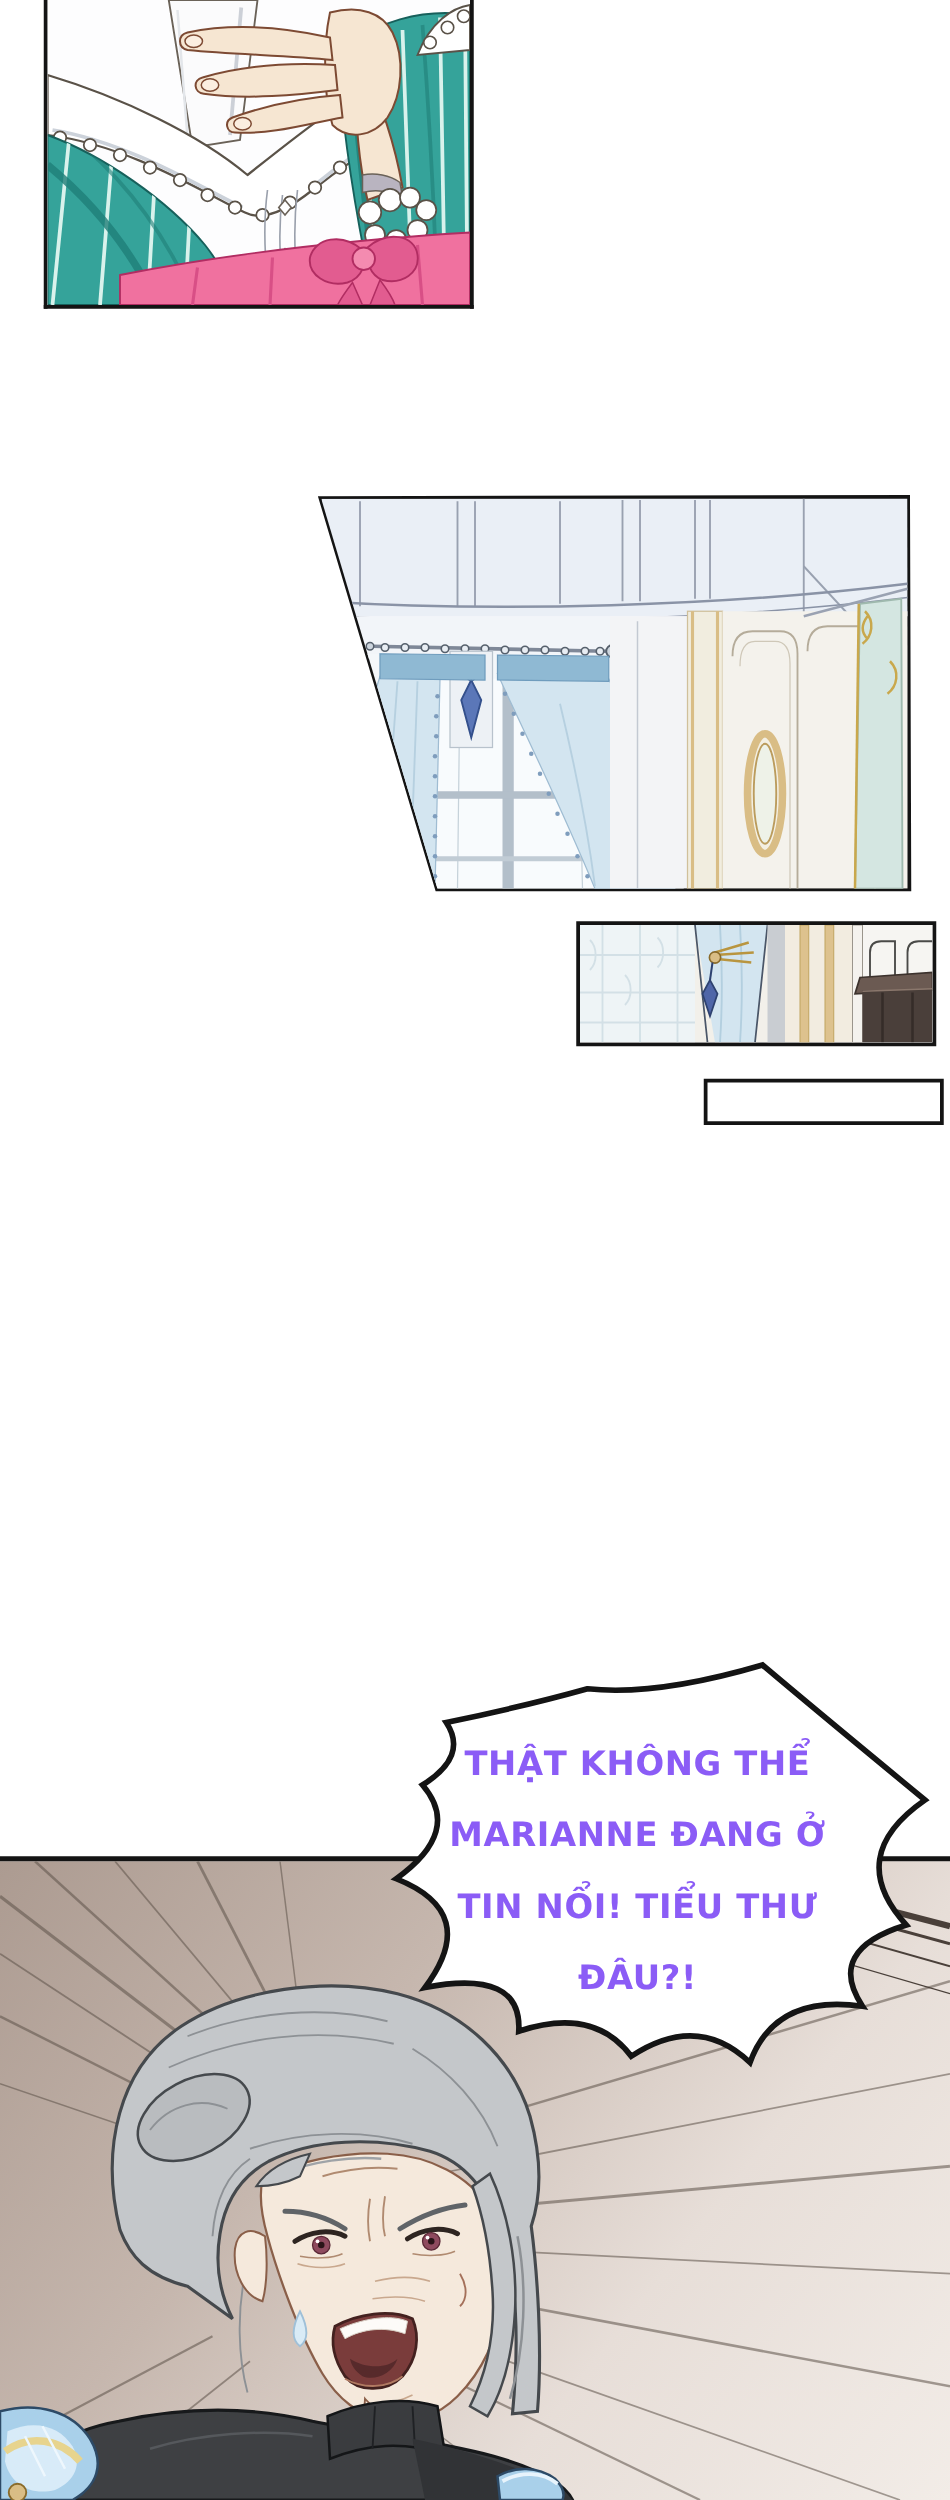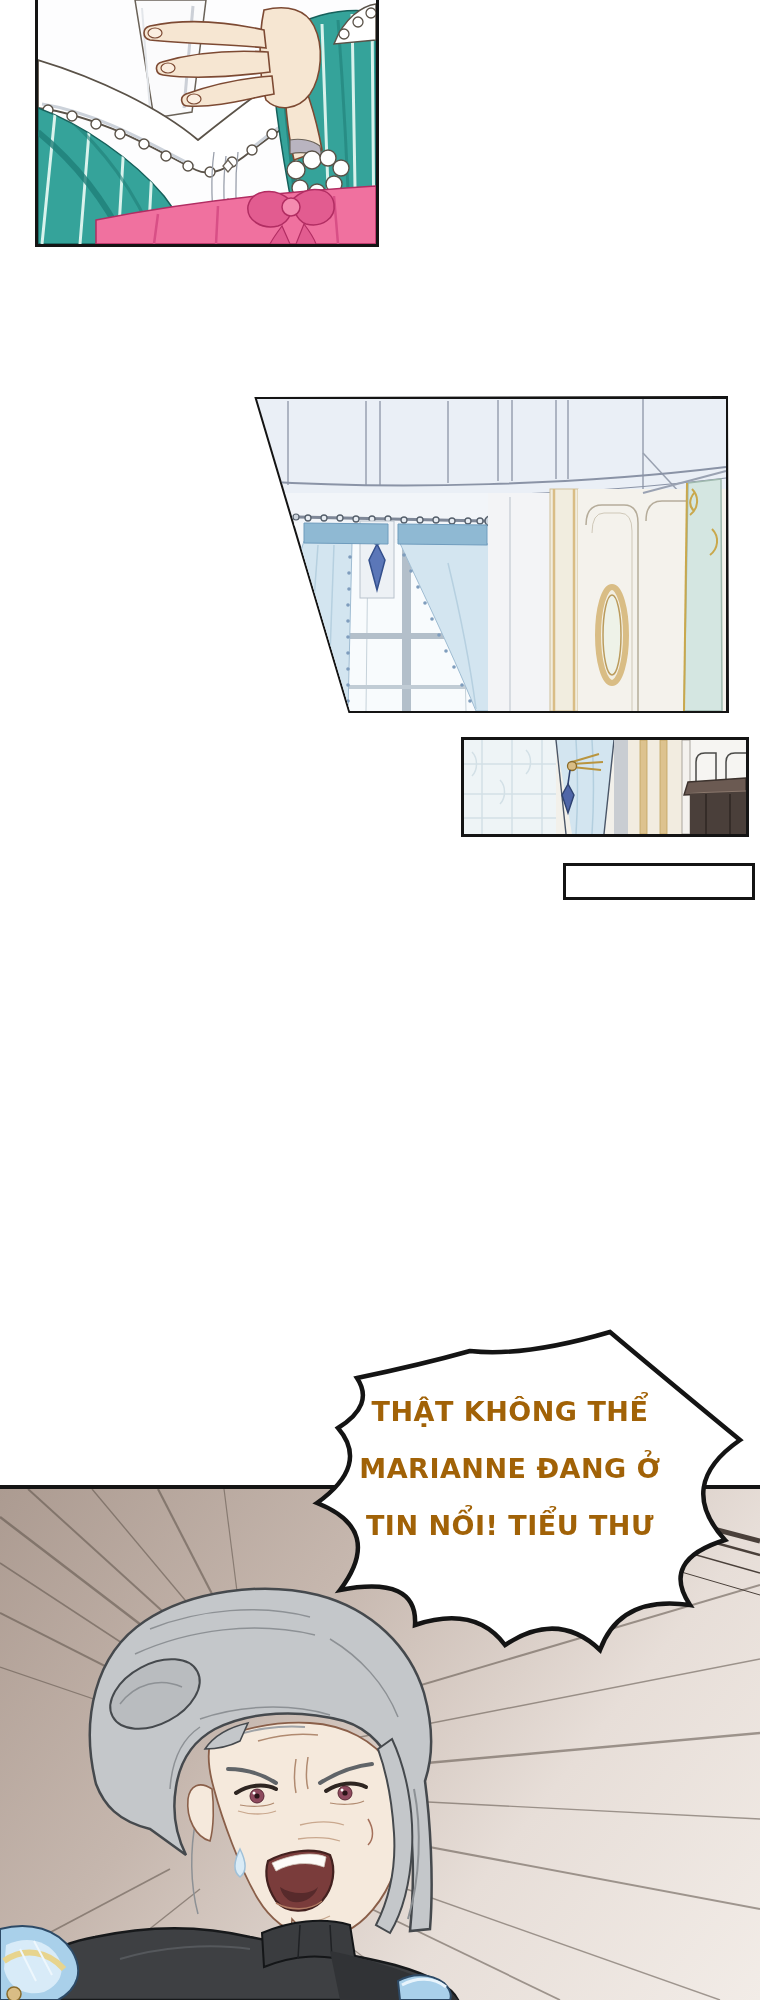--- a/index.html
+++ b/index.html
@@ -1,21 +1,21 @@
 <!DOCTYPE html>
 <html><head>
 <meta charset="utf-8">
 <style>
   html,body{margin:0;padding:0;background:#ffffff;}
   .page{position:relative;width:760px;height:2000px;background:#ffffff;overflow:hidden;
         font-family:"DejaVu Sans",sans-serif;}
   .abs{position:absolute;}
   .panel-frame{border:3px solid #141414;background:#fff;}
   .caption-box{background:#ffffff;border:3px solid #141414;}
-  .bubble-text{font-weight:bold;font-size:27px;line-height:57px;color:#a16207;
+  .bubble-text{font-weight:bold;font-size:27px;line-height:57px;color:#8b5cf6;
                text-align:center;letter-spacing:.5px;white-space:nowrap;}
   .bottom-panel{border-top:4px solid #141414;
     background:linear-gradient(128deg,#ac9b91 0%,#c6b7ae 35%,#e7ded8 68%,#f2ece7 100%);}
   svg{display:block;}
 </style>
 </head>
 <body>
 
 <div class="page">
 
@@ -414,15 +414,16 @@
     </svg>
   </section>
 
   <svg class="abs" style="left:300px;top:1325px;z-index:5;" width="455" height="340" viewBox="0 0 455 340">
     <path d="M57,53 Q120,40 170,26 Q225,32 310,7 Q355,45 440,115 Q375,160 425,215 Q360,235 390,280 Q320,270 300,325 Q258,285 205,320 Q175,280 115,300 Q118,250 40,265 Q85,205 17,178 Q70,140 38,103 Q75,80 57,53 Z" fill="#ffffff" stroke="#141414" stroke-width="4.5" stroke-linejoin="miter"></path>
   </svg>
   <div class="abs bubble-text" style="left:330px;top:1383px;width:360px;z-index:6;">
     <div>THẬT KHÔNG THỂ</div>
     <div>MARIANNE ĐANG Ở</div>
     <div>TIN NỔI! TIỂU THƯ</div>
+    <div>ĐÂU?!</div>
   </div>
 
 </div>
 
 </body></html>

